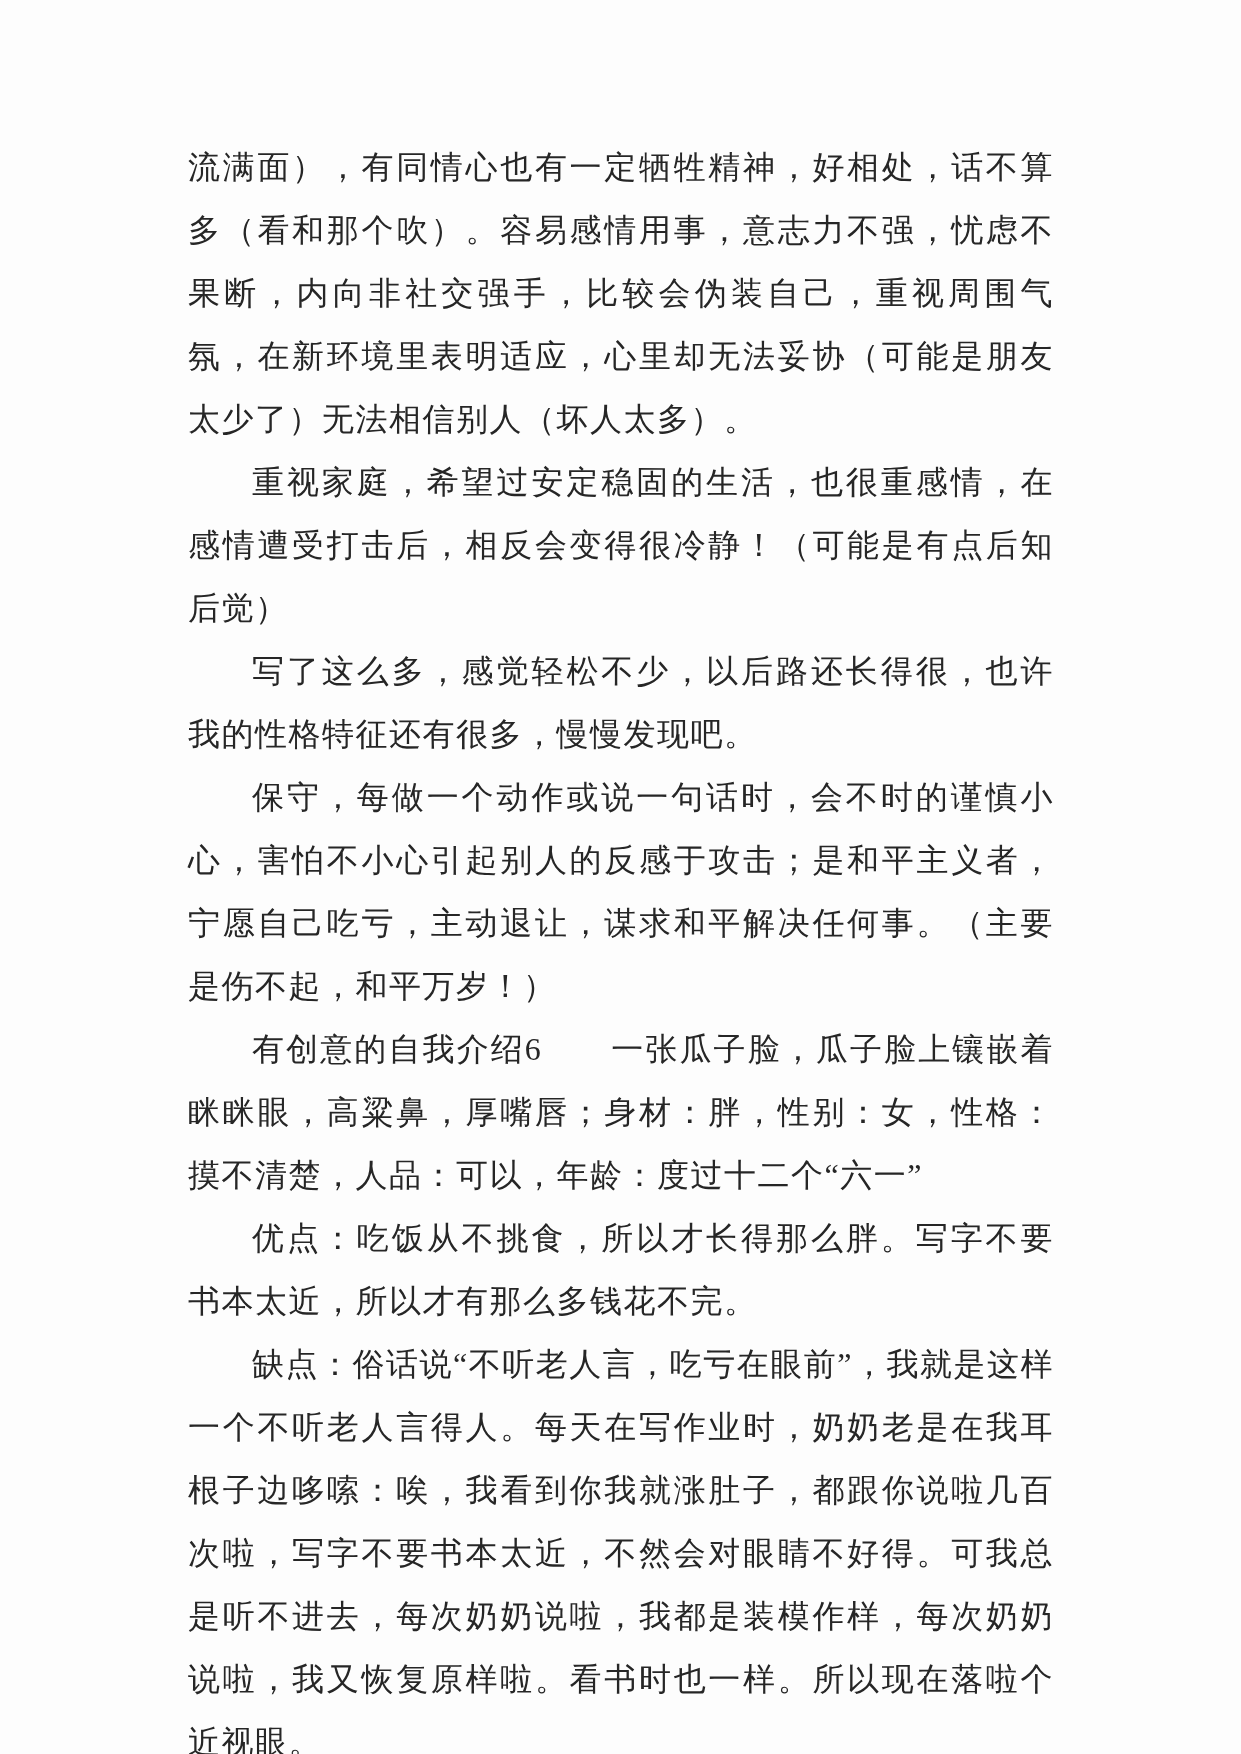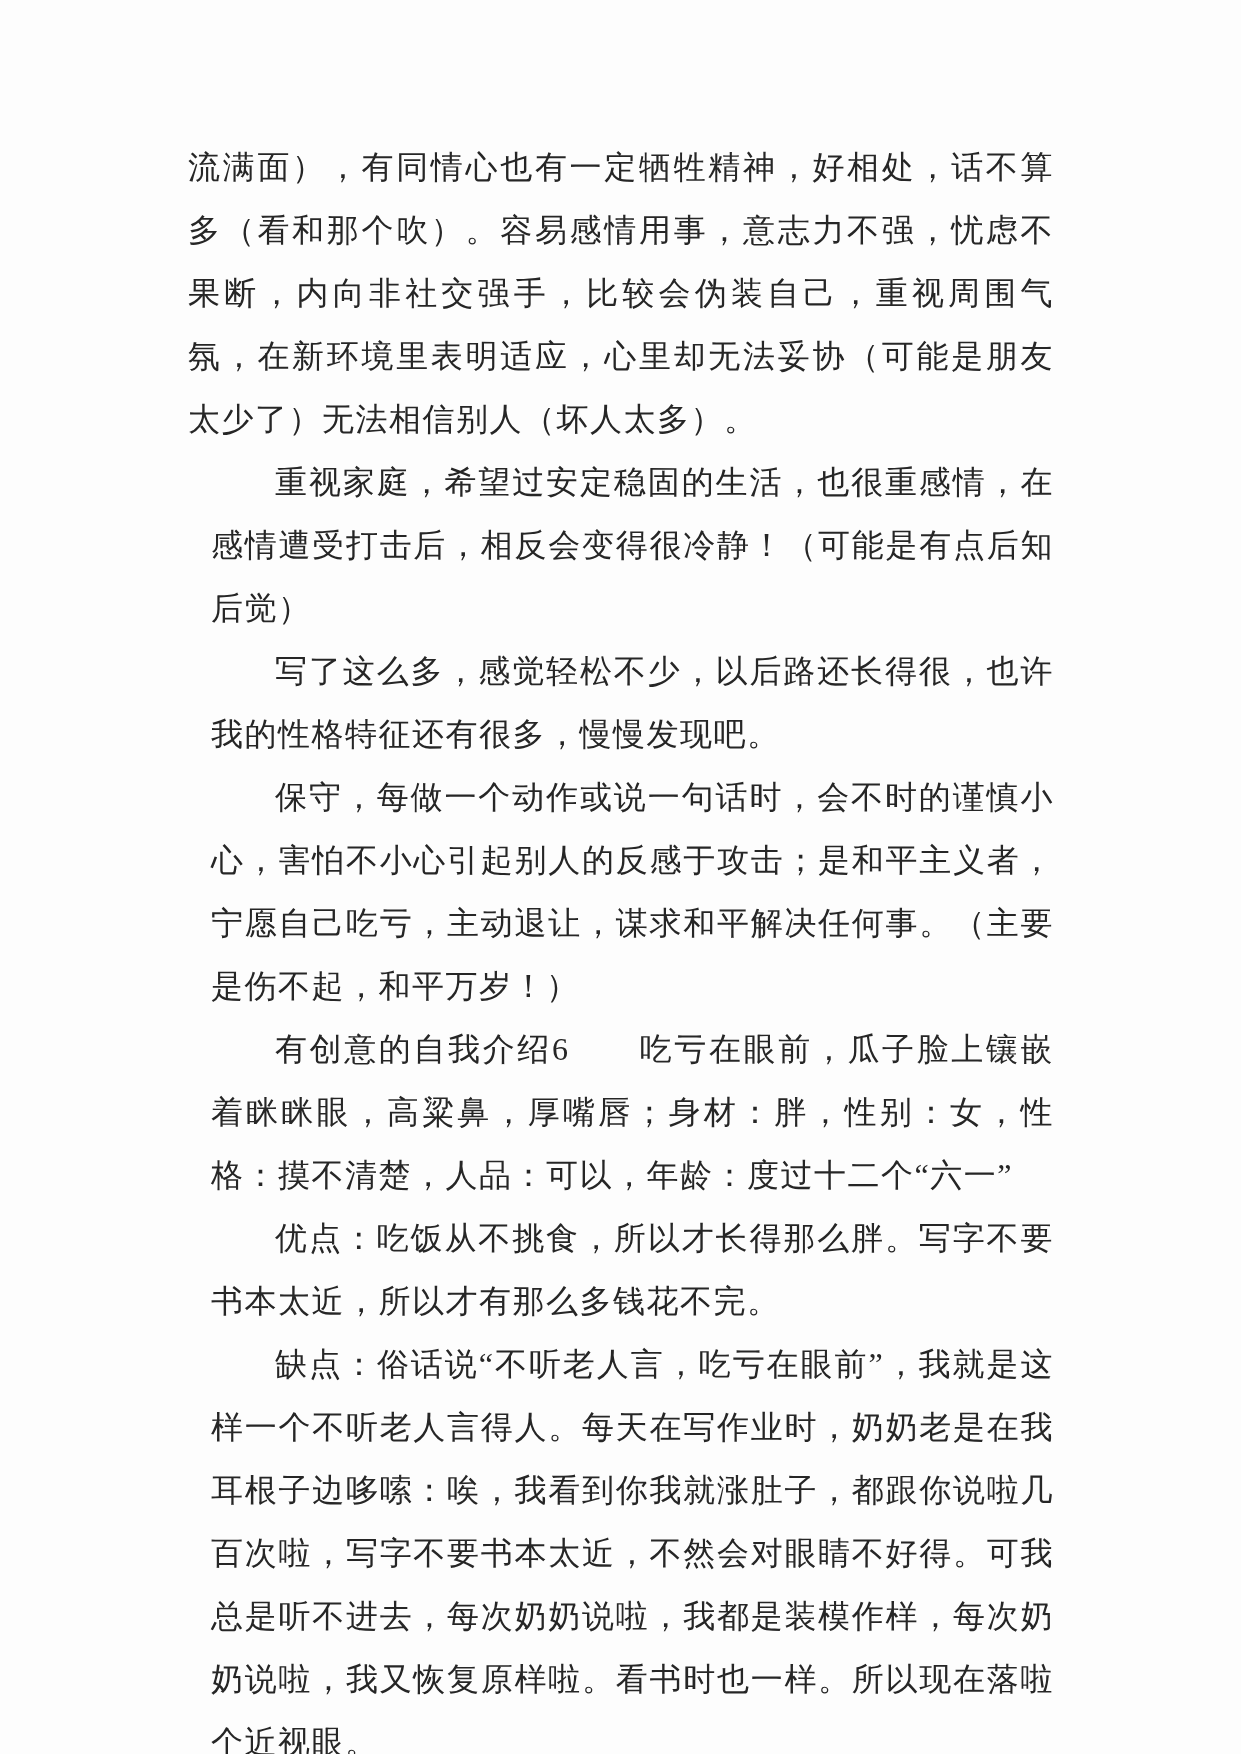--- a/index.html
+++ b/index.html
@@ -32,33 +32,32 @@
     text-align: justify;
     text-justify: inter-character;
   }
   .para {
     margin: 0;
     padding: 0;
     word-break: break-all;
   }
   .para.indent {
     text-indent: 2em;
-    margin-left: 23px;
   }
   .para.flush {
     text-indent: 0;
   }
 </style>
 </head>
 <body style="background: rgb(253, 253, 253);">
 
 <div class="page">
   <div class="text-body" style="color: rgb(38, 38, 38);">
 
   <p class="para flush">流满面），有同情心也有一定牺牲精神，好相处，话不算多（看和那个吹）。容易感情用事，意志力不强，忧虑不果断，内向非社交强手，比较会伪装自己，重视周围气氛，在新环境里表明适应，心里却无法妥协（可能是朋友太少了）无法相信别人（坏人太多）。</p>
       <p class="para indent">重视家庭，希望过安定稳固的生活，也很重感情，在感情遭受打击后，相反会变得很冷静！（可能是有点后知后觉）</p>
       <p class="para indent">写了这么多，感觉轻松不少，以后路还长得很，也许我的性格特征还有很多，慢慢发现吧。</p>
       <p class="para indent">保守，每做一个动作或说一句话时，会不时的谨慎小心，害怕不小心引起别人的反感于攻击；是和平主义者，宁愿自己吃亏，主动退让，谋求和平解决任何事。（主要是伤不起，和平万岁！）</p>
-      <p class="para indent">有创意的自我介绍6　　吃亏在眼前，瓜子脸上镶嵌着眯眯眼，高粱鼻，厚嘴唇；身材：胖，性别：女，性格：摸不清楚，人品：可以，年龄：度过十二个“六一”</p>
+      <p class="para indent">有创意的自我介绍6　　一张瓜子脸，瓜子脸上镶嵌着眯眯眼，高粱鼻，厚嘴唇；身材：胖，性别：女，性格：摸不清楚，人品：可以，年龄：度过十二个“六一”</p>
       <p class="para indent">优点：吃饭从不挑食，所以才长得那么胖。写字不要书本太近，所以才有那么多钱花不完。</p>
       <p class="para indent">缺点：俗话说“不听老人言，吃亏在眼前”，我就是这样一个不听老人言得人。每天在写作业时，奶奶老是在我耳根子边哆嗦：唉，我看到你我就涨肚子，都跟你说啦几百次啦，写字不要书本太近，不然会对眼睛不好得。可我总是听不进去，每次奶奶说啦，我都是装模作样，每次奶奶说啦，我又恢复原样啦。看书时也一样。所以现在落啦个近视眼。</p>
     </div>
 </div>
 
 </body></html>

